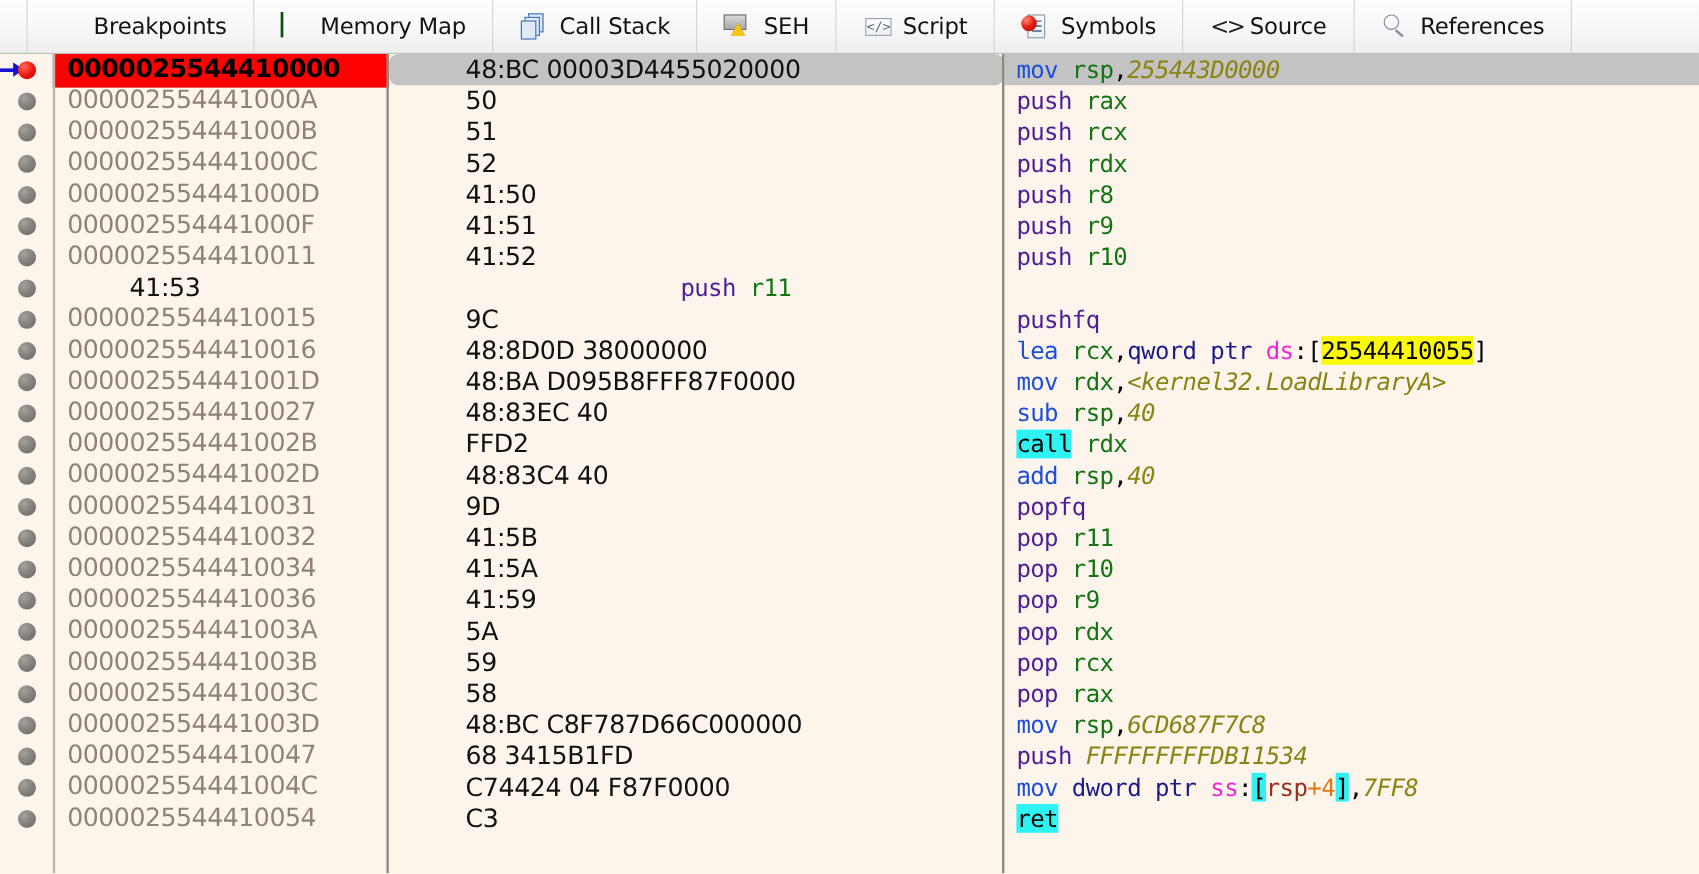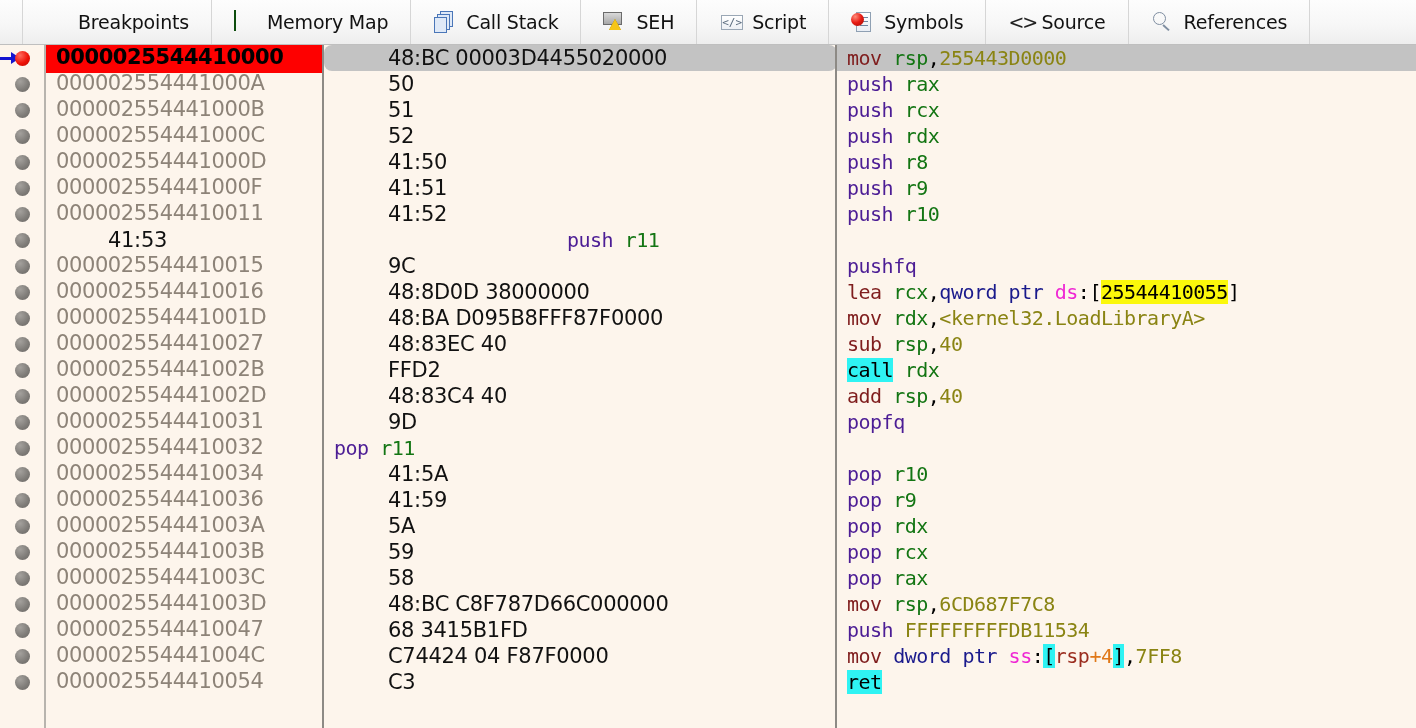--- a/index.html
+++ b/index.html
@@ -261,25 +261,25 @@
   .row.sel .c-addr {
     background: #fe0000;
     color: #000;
     font-weight: 700;
     padding-left: 12px;
   }
   .row.sel .c-bytes { background: #c3c3c3; }
   .row.sel .c-dis   { background: #c3c3c3; }
 
   
-  .t-mn      { color: #7f1d1d; }   
+  .t-mn      { color: #1d4ed8; }   
   .t-mn-blue { color: #4c1d95; }   
   .t-mn-hl   { color: #000000; background: #2ff3f3; }  
   .t-reg     { color: #137513; }   
-  .t-num     { color: #8a8413; }   
+  .t-num     { color: #8a8413; font-style: italic; }   
   .t-seg     { color: #ef27d4; }   
   .t-ptr     { color: #1a1a8c; }   
   .t-hl-yel  { background: #fbf80b; color: #000; }
   .t-hl-cyan { background: #2ff3f3; color: #000; }
   .t-memreg  { color: #9b2d1f; }   
   .t-memop   { color: #e07818; }   
   .t-punct   { color: #000000; }
 </style>
 </head>
 <body>
@@ -440,20 +440,21 @@
         </div>
         <div class="c-addr">0000025544410031</div>
         <div class="c-bytes">9D</div>
         <div class="c-dis"><span class="t-mn-blue">popfq</span></div>
       </div>
       <div class="row">
         <div class="c-gutter">
           <span class="bpdot"></span>
         </div>
         <div class="c-addr">0000025544410032</div>
+        <div class="c-bytes">41:5B</div>
         <div class="c-dis"><span class="t-mn-blue">pop</span><span> </span><span class="t-reg">r11</span></div>
       </div>
       <div class="row">
         <div class="c-gutter">
           <span class="bpdot"></span>
         </div>
         <div class="c-addr">0000025544410034</div>
         <div class="c-bytes">41:5A</div>
         <div class="c-dis"><span class="t-mn-blue">pop</span><span> </span><span class="t-reg">r10</span></div>
       </div>

